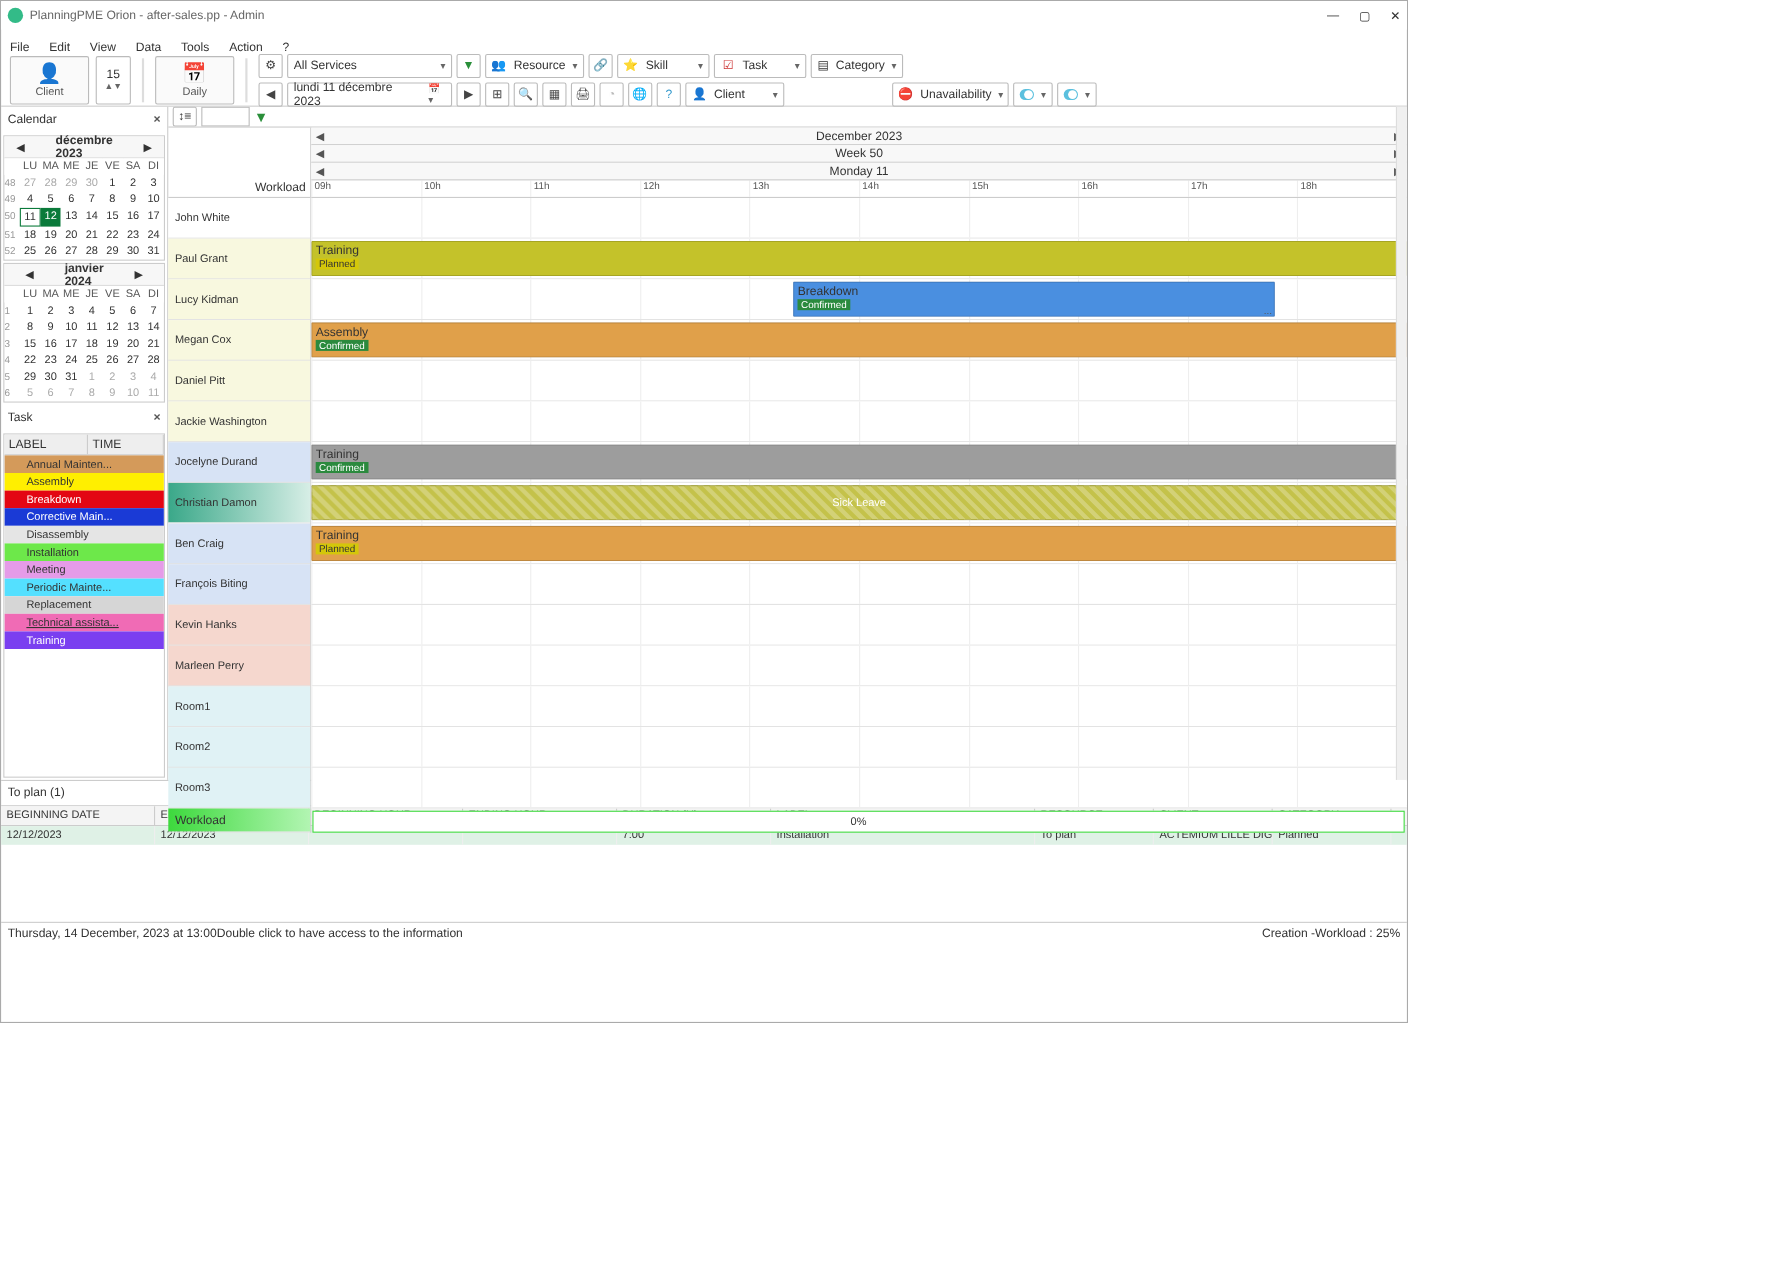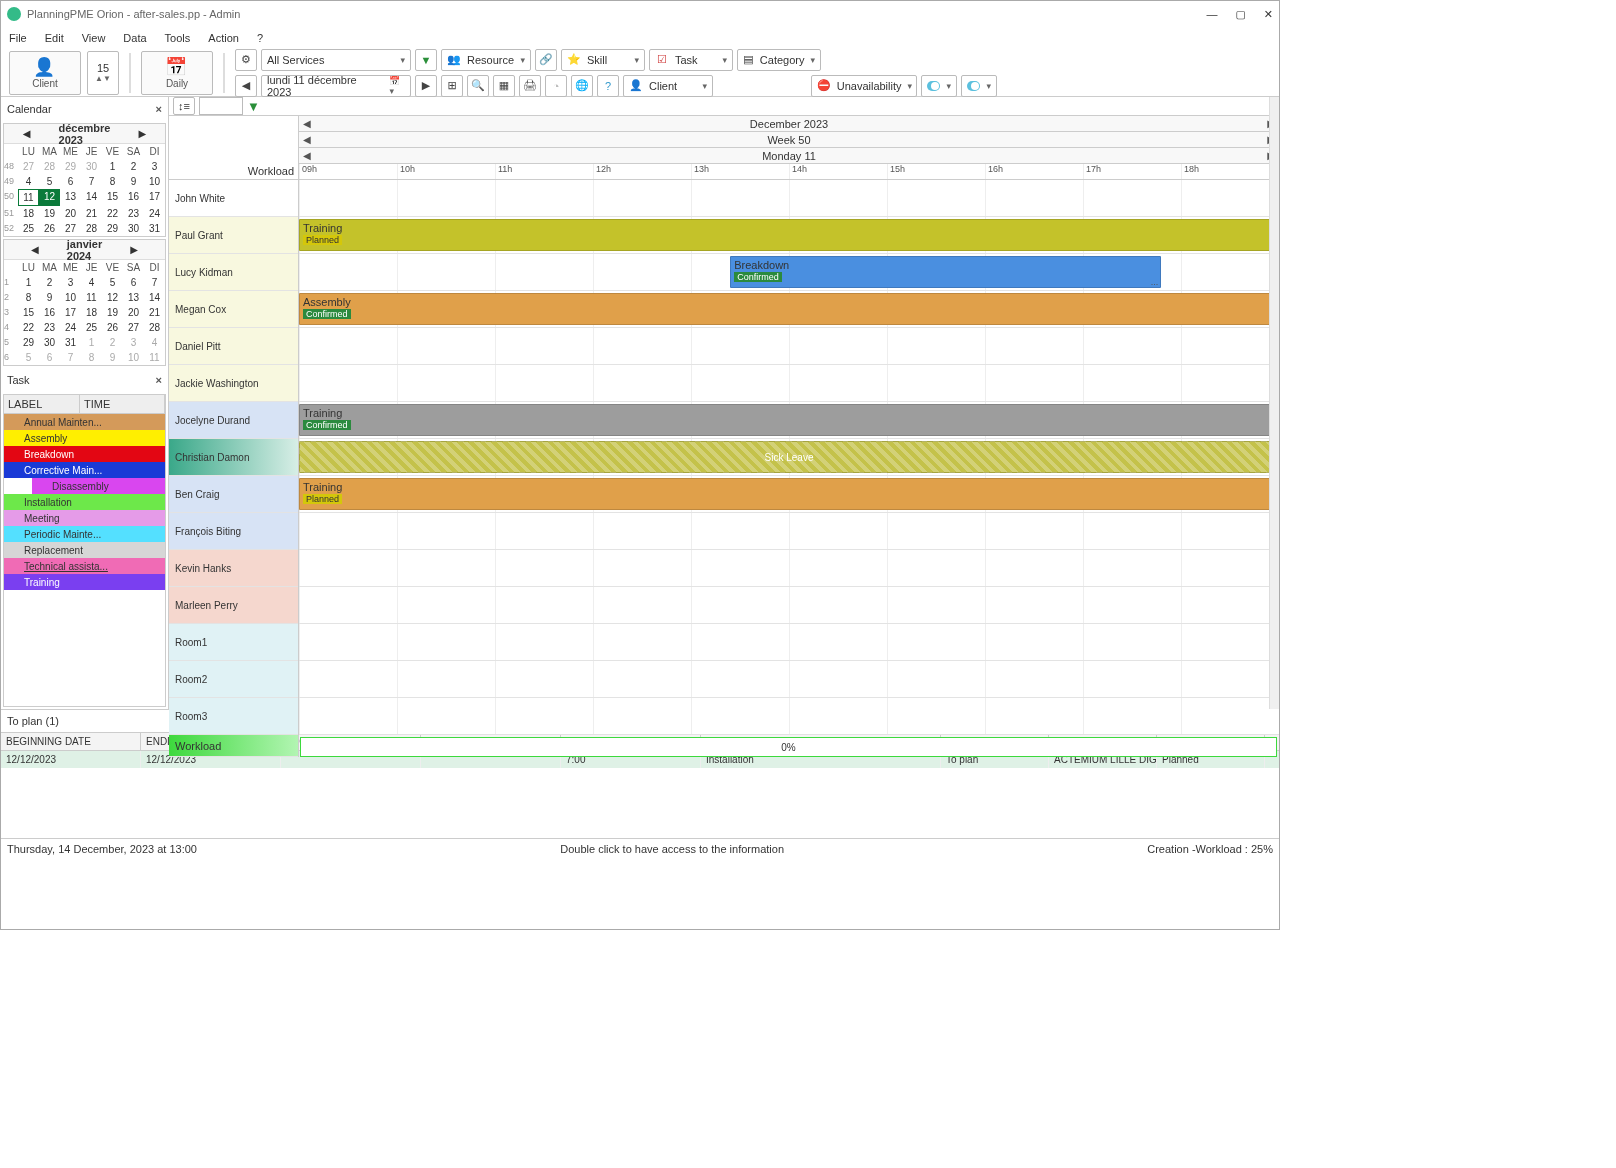--- a/index.html
+++ b/index.html
@@ -1,36 +1,36 @@
 <!DOCTYPE html>
 <html><head>
 <meta charset="utf-8">
 <style>
 *{box-sizing:border-box;margin:0;padding:0;font-family:"Segoe UI",Tahoma,sans-serif;font-size:11px;color:#333}
 body{width:1280px;height:930px;overflow:hidden;background:#fff;border:1px solid #aaa}
 .titlebar{display:flex;align-items:center;height:26px;padding:0 6px;background:#fff}
 .titlebar .app-icon{width:14px;height:14px;border-radius:50%;background:#3b8;margin-right:6px}
 .titlebar .title{color:#666}
 .titlebar .winbtns{margin-left:auto;display:flex;gap:18px;color:#555;font-size:14px}
-.menubar{display:flex;align-items:center;height:22px;padding:0 8px;gap:18px;color:#333}
+.menubar{display:flex;align-items:flex-end;height:22px;padding:0 8px;gap:18px;color:#333}
 .menubar span{cursor:default}
 .toolbar1{display:flex;align-items:center;height:48px;padding:4px 8px;gap:6px;border-bottom:1px solid #ccc}
 .bigbtn{display:flex;flex-direction:column;align-items:center;justify-content:center;width:72px;height:44px;border:1px solid #bbb;border-radius:2px;background:#fafafa}
 .bigbtn .ico{font-size:18px}
 .bigbtn .lbl{font-size:10px;color:#555}
 .updown{display:flex;flex-direction:column;justify-content:center;align-items:center;border:1px solid #bbb;border-radius:2px;width:32px;height:44px}
 .sep{width:2px;height:40px;background:#ddd;margin:0 4px}
 .tb-group{display:flex;align-items:center;gap:4px}
 .tb-btn{height:22px;border:1px solid #bbb;border-radius:2px;background:#fff;display:inline-flex;align-items:center;padding:0 5px;color:#444}
 .tb-btn.icon{width:22px;justify-content:center;padding:0}
 .tb-drop{height:22px;border:1px solid #bbb;border-radius:2px;background:#fff;display:inline-flex;align-items:center;padding:0 5px;gap:6px}
 .tb-drop .carets{margin-left:auto;font-size:9px;color:#666}
 .tb-drop .ico{width:14px;height:14px;display:inline-flex;align-items:center;justify-content:center}
 .main{display:flex;height:612px}
-.leftcol{width:168px;border-right:1px solid #ccc;display:flex;flex-direction:column}
+.leftcol{width:152px;border-right:1px solid #ccc;display:flex;flex-direction:column}
 .panel-hdr{display:flex;align-items:center;height:24px;padding:0 6px;color:#2a6b5f;font-size:13px}
 .panel-hdr .x{margin-left:auto;font-weight:bold;color:#555;cursor:default}
 .calendar{border:1px solid #ccc;margin:2px;}
 .cal-nav{display:flex;align-items:center;justify-content:center;height:20px;background:#f7f7f7;border-bottom:1px solid #ddd;font-size:11px}
 .cal-nav .arr{font-size:10px;padding:0 28px;cursor:default}
 .cal-grid{display:grid;grid-template-columns:14px repeat(7,1fr)}
 .cal-h{font-size:10px;color:#555;text-align:center;padding:2px 0;background:#fff}
 .cal-wk{font-size:9px;color:#999;text-align:left;padding:2px 0}
 .cal-d{font-size:10px;text-align:center;padding:2px 0;cursor:default}
 .cal-d.out{color:#aaa}
@@ -66,21 +66,21 @@
 .dots{position:absolute;right:2px;bottom:0;font-size:9px;color:#555}
 .footer-split{border-top:1px solid #ccc}
 .toplan-hdr{display:flex;align-items:center;height:22px;padding:0 6px;color:#2a6b5f;font-size:13px}
 .toplan-hdr .icons{margin-left:auto;display:flex;gap:8px;color:#555}
 .grid{border-top:1px solid #ccc}
 .grid .gh{display:flex;background:#f4f4f4;border-bottom:1px solid #ccc}
 .grid .gh div{padding:3px 5px;border-right:1px solid #ccc;font-size:10px;color:#333}
 .grid .gr{display:flex;background:#dff1e6}
 .grid .gr div{padding:3px 5px;border-right:1px solid #eee;font-size:10px;color:#333;white-space:nowrap;overflow:hidden}
 .status{display:flex;align-items:center;height:20px;padding:0 6px;border-top:1px solid #ccc;font-size:10px;color:#444}
-.status .c{flex:1;text-align:center}
+.status .c{flex:1;text-align:left}
 .scrollbar-v{position:absolute;right:0;top:0;bottom:0;width:10px;background:#f0f0f0;border-left:1px solid #ddd}
 .toggle{width:20px;height:10px;border-radius:5px;background:#5bc0de;display:inline-block;position:relative;vertical-align:middle}
 .toggle::after{content:"";position:absolute;right:1px;top:1px;width:8px;height:8px;background:#fff;border-radius:50%}
 </style>
 </head>
 <body>
 
 <div class="titlebar">
   <span class="app-icon"></span>
   <span class="title">PlanningPME Orion - after-sales.pp - Admin</span>
@@ -324,21 +324,21 @@
     <div class="tasklist">
       <div class="th">
         <div style="width:76px">LABEL</div>
         <div style="flex:1">TIME</div>
       </div>
       <div id="taskitems">
           <div class="tr" style="background: rgb(212, 154, 90); color: rgb(51, 51, 51);">Annual Mainten...</div>
           <div class="tr" style="background: rgb(255, 239, 0); color: rgb(51, 51, 51);">Assembly</div>
           <div class="tr" style="background: rgb(227, 6, 19); color: rgb(255, 255, 255);">Breakdown</div>
           <div class="tr" style="background: rgb(26, 58, 214); color: rgb(255, 255, 255);">Corrective Main...</div>
-          <div class="tr" style="background: #d946ef; color: rgb(51, 51, 51); margin-left: 28px;">Disassembly</div>
+          <div class="tr" style="background: #e5e5e5; color: rgb(51, 51, 51);">Disassembly</div>
           <div class="tr" style="background: rgb(109, 232, 74); color: rgb(51, 51, 51);">Installation</div>
           <div class="tr" style="background: rgb(229, 155, 232); color: rgb(51, 51, 51);">Meeting</div>
           <div class="tr" style="background: rgb(84, 224, 255); color: rgb(51, 51, 51);">Periodic Mainte...</div>
           <div class="tr" style="background: rgb(214, 214, 214); color: rgb(51, 51, 51);">Replacement</div>
           <div class="tr" style="background: rgb(240, 107, 181); color: rgb(51, 51, 51); text-decoration: underline;">Technical assista...</div>
           <div class="tr" style="background: rgb(122, 63, 240); color: rgb(255, 255, 255);">Training</div>
         </div>
     </div>
   </div>
 

